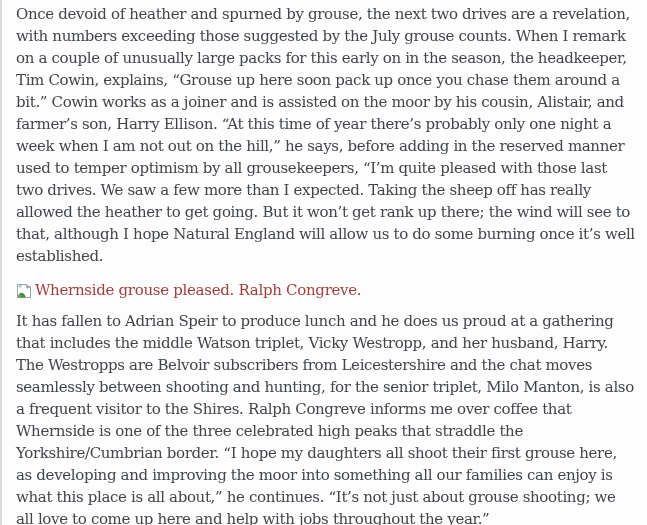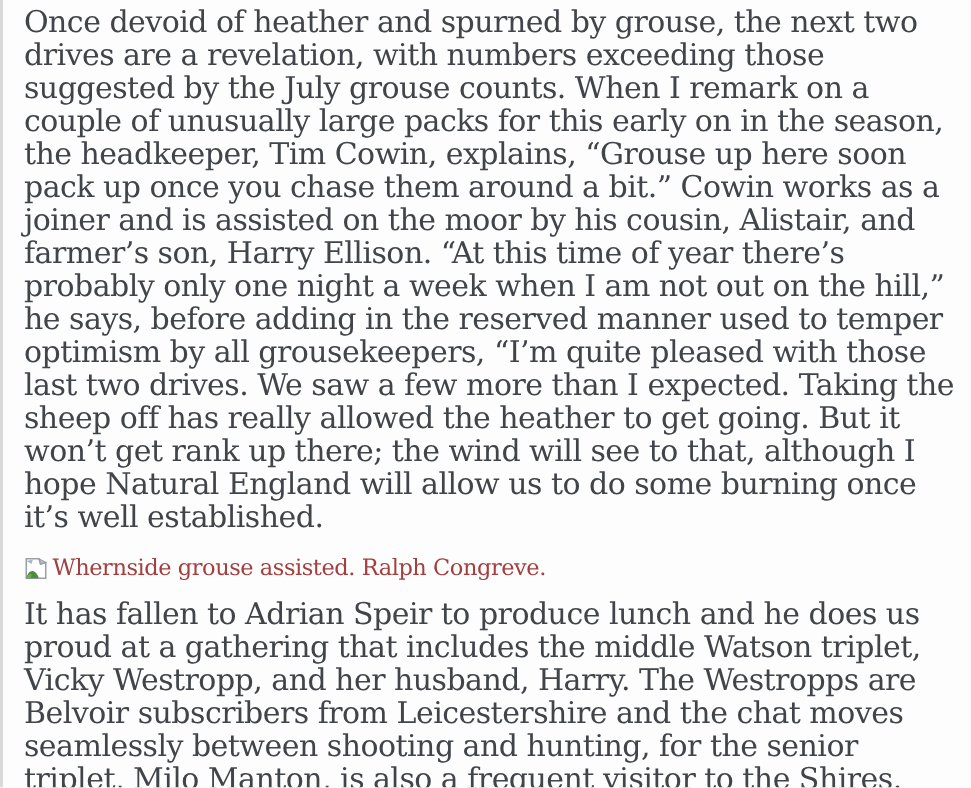--- a/index.html
+++ b/index.html
@@ -10,21 +10,21 @@
   .page {
     width: 647px;
     height: 525px;
     box-sizing: border-box;
     background: #fdfdfd;
     border-left: 2px solid #d9d9d9;
     padding: 3px 11px 0 14px;
     overflow: hidden;
   }
   .article p {
-    font-size: 20px;
+    font-size: 15px;
     line-height: 22px;
     letter-spacing: -0.35px;
     color: #41454a;
     margin: 0 0 13px 0;
     text-align: left;
   }
   figure.image-block {
     margin: 0 0 10px 0;
     padding: 0;
   }
@@ -63,20 +63,20 @@
       <div class="img-line">
         <span class="broken-img">
           <svg width="16" height="16" viewBox="0 0 16 16" xmlns="http://www.w3.org/2000/svg">
             <path d="M1.5 1.5 H10 L11 5 L14.5 4 V14.5 H1.5 Z" fill="#ffffff" stroke="#9aa0a6" stroke-width="1"></path>
             <path d="M10 1.5 L14.5 4 L11 5 Z" fill="#b9bfc6" stroke="#9aa0a6" stroke-width="0.8"></path>
             <path d="M1.5 3 L6 2 L5 5 Z" fill="#9fb8d8"></path>
             <path d="M1.5 14.5 C2.5 10.5 5 8.5 7.5 10.5 C9 11.8 9.5 13 9.8 14.5 Z" fill="#4c8c3f"></path>
             <path d="M1.5 14.5 C2.2 12.8 3.6 11.2 5.2 11.8 L4.4 14.5 Z" fill="#6fae55"></path>
           </svg>
         </span>
-        <span>Whernside grouse assisted. Ralph Congreve.</span>
+        <span>Whernside grouse pleased. Ralph Congreve.</span>
       </div>
     </figure>
 
     <p>It has fallen to Adrian Speir to produce lunch and he does us proud at a gathering that includes the middle Watson triplet, Vicky Westropp, and her husband, Harry. The Westropps are Belvoir subscribers from Leicestershire and the chat moves seamlessly between shooting and hunting, for the senior triplet, Milo Manton, is also a frequent visitor to the Shires. Ralph Congreve informs me over coffee that Whernside is one of the three celebrated high peaks that straddle the Yorkshire/Cumbrian border. “I hope my daughters all shoot their first grouse here, as developing and improving the moor into something all our families can enjoy is what this place is all about,” he continues. “It’s not just about grouse shooting; we all love to come up here and help with jobs throughout the year.”</p>
 
   </div>
 </div>
 
 </body></html>

